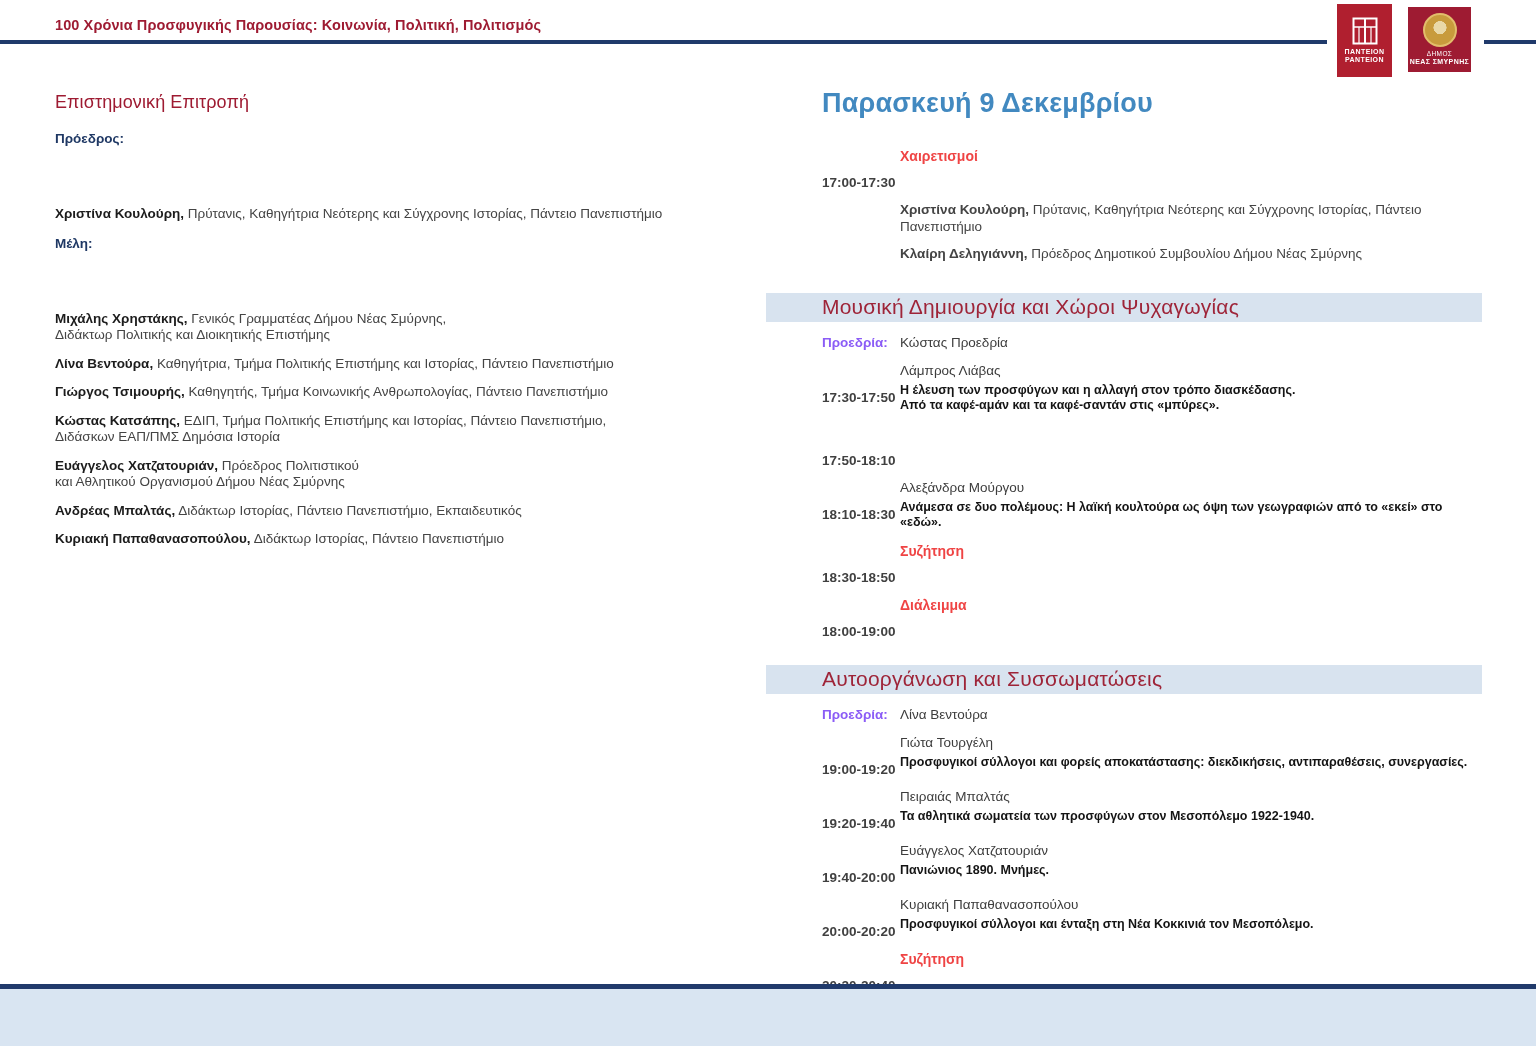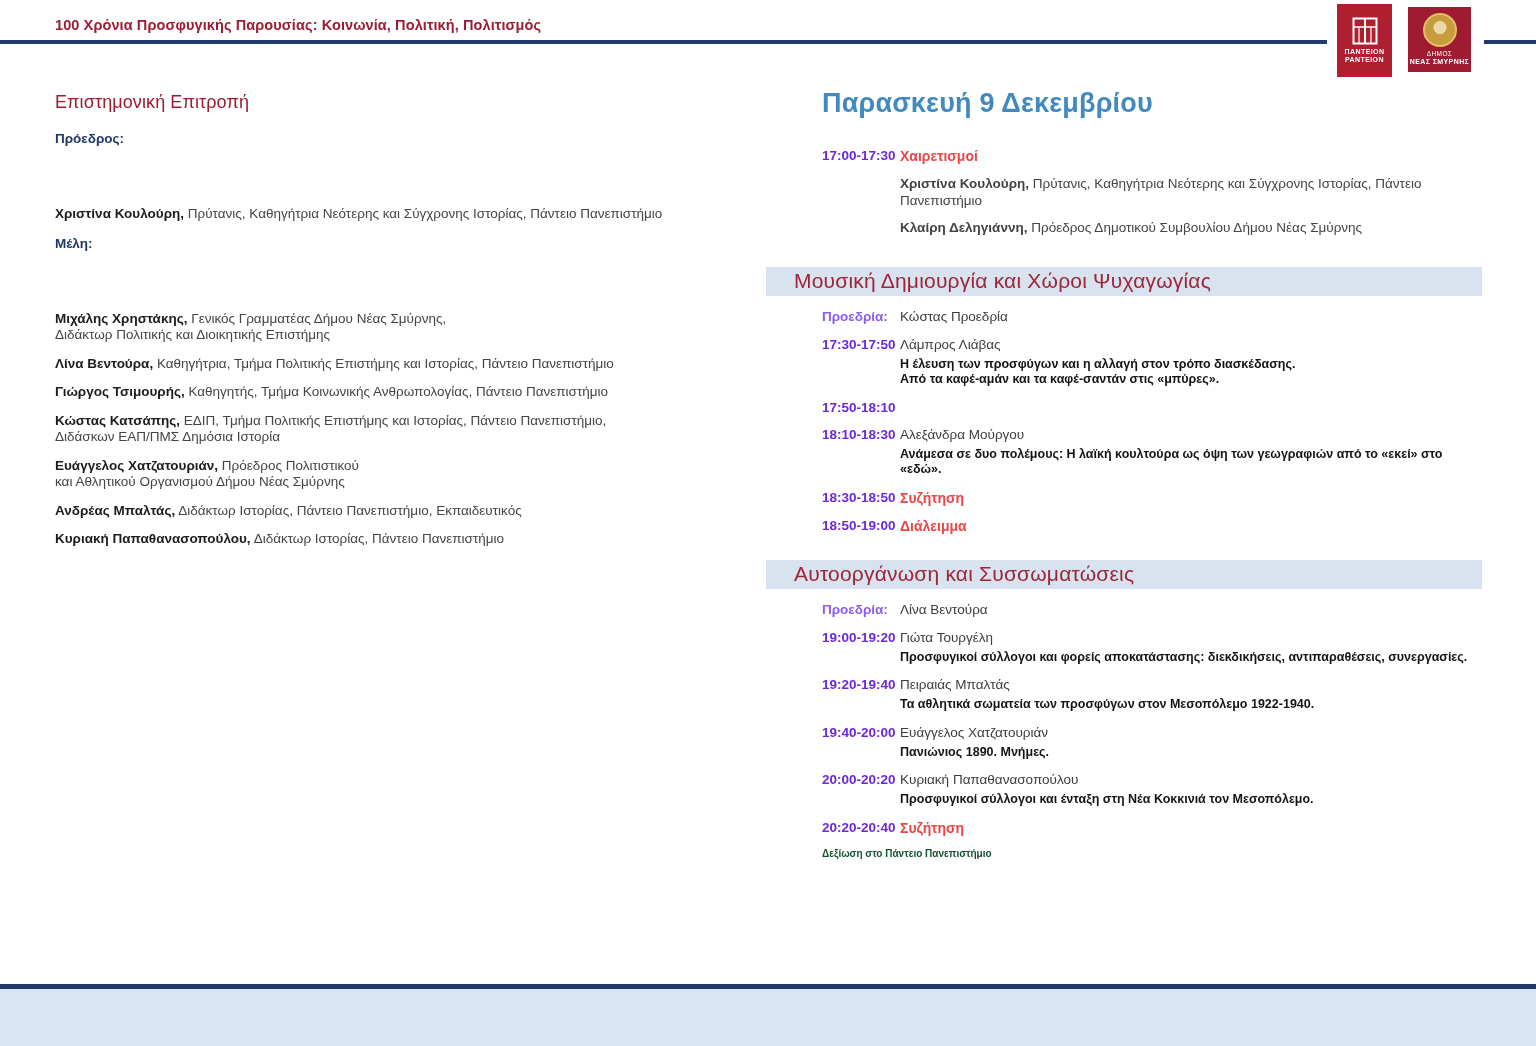--- a/index.html
+++ b/index.html
@@ -39,33 +39,33 @@
   .member{margin-bottom:12px;}
   .mline{margin:0;font-size:13.5px;color:#444;line-height:16.5px;}
   .l2:empty{display:none;}
   
   .program{position:absolute;left:766px;top:88px;width:716px;}
   .day-title{
     margin:0 0 30px 0;padding-left:56px;
     font-size:27px;line-height:30px;font-weight:bold;color:#4289c0;letter-spacing:.2px;
   }
   .slot{display:flex;padding-left:56px;margin-bottom:12px;}
-  .time{flex:0 0 78px;font-size:13.5px;font-weight:bold;color:#6d28d9;}
+  .time{flex:0 0 78px;font-size:13.5px;font-weight:bold;color:#404040;margin-top:27px;}
   .chair-lbl{flex:0 0 78px;font-size:13.5px;font-weight:bold;color:#8b5cf6;}
   .slot-body{flex:1;}
   .speaker{font-size:13.5px;color:#3d3d3d;line-height:16px;}
   .slot-strong{font-size:14px;font-weight:bold;color:#ef4444;}
   .abstract{font-size:12.5px;font-weight:bold;color:#141414;line-height:15.5px;margin-top:4px;}
   .abstract + .abstract{margin-top:0;}
   .abstract:empty{display:none;}
   .opening-speakers{padding-left:134px;margin:2px 0 30px 0;}
   .opening-speakers p{margin:0 0 11px 0;font-size:13.5px;color:#444;line-height:16.5px;}
   .banner{
     background:#d8e3ef;height:29px;display:flex;align-items:center;
-    padding-left:28px;margin:26px 0 13px 0;
+    padding-left:56px;margin:26px 0 13px 0;
   }
   .banner-text{font-size:21px;color:#9e2438;letter-spacing:.2px;}
   .closing{
     padding-left:56px;
     font-size:10px;font-weight:bold;color:#14532d;
   }
   
   .bottom-rule{position:absolute;left:0;right:0;top:984px;height:5px;background:#203a6b;}
   .bottom-band{position:absolute;left:0;right:0;top:989px;bottom:0;background:#d9e5f2;}
 </style>
@@ -197,21 +197,21 @@
   </div>
 
   <div class="slot">
     <span class="time">18:30-18:50</span>
     <div class="slot-body">
         <div class="slot-strong">Συζήτηση</div>
       </div>
   </div>
 
   <div class="slot">
-    <span class="time">18:50-19:00</span>
+    <span class="time">18:00-19:00</span>
     <div class="slot-body">
         <div class="slot-strong">Διάλειμμα</div>
       </div>
   </div>
 
   <div class="banner">
     <span class="banner-text">Αυτοοργάνωση και Συσσωματώσεις</span>
   </div>
 
   <div class="slot">

